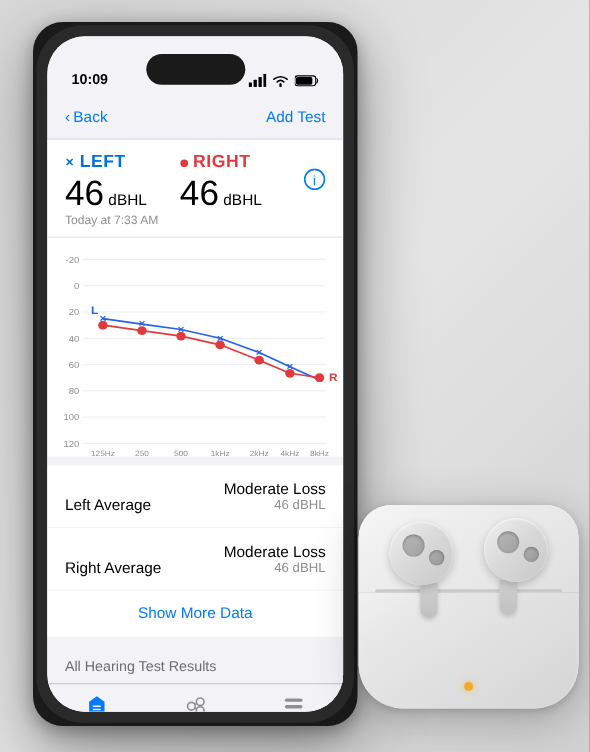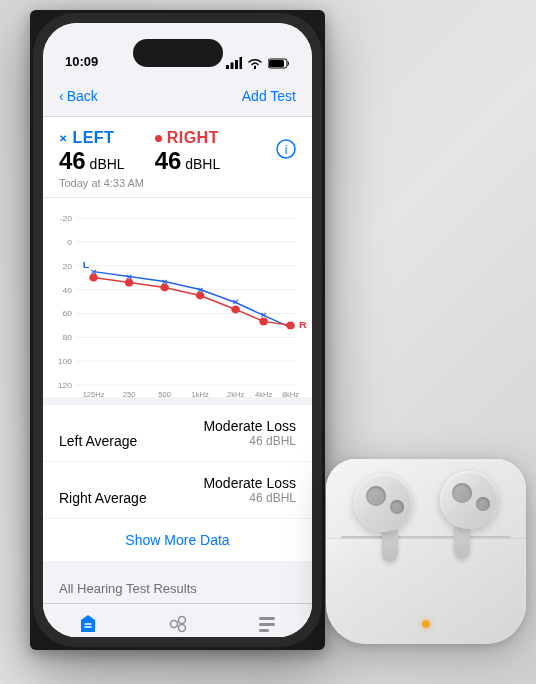--- a/index.html
+++ b/index.html
@@ -18,25 +18,25 @@
       position: relative;
       width: 536px;
       height: 684px;
       background: linear-gradient(135deg, #d8d8d8 0%, #e5e5e5 50%, #d0d0d0 100%);
     }
 
     
     .phone {
       position: absolute;
       left: 30px;
-      top: 10px;
+      top: 20px;
       width: 295px;
       height: 640px;
       background: #1a1a1a;
-      border-radius: 6px;
+      border-radius: 27px;
       box-shadow: 0 20px 60px rgba(0,0,0,0.4), 0 5px 15px rgba(0,0,0,0.3);
       overflow: hidden;
     }
 
     .phone-inner {
       position: absolute;
       top: 3px;
       left: 3px;
       right: 3px;
       bottom: 3px;
@@ -183,22 +183,22 @@
 
     .dot-red { background: #e3393c; }
 
     .x-indicator {
       color: #0071e3;
       font-size: 10px;
       font-weight: 700;
     }
 
     .stat-value {
-      font-size: 24px;
-      font-weight: 700;
+      font-size: 32px;
+      font-weight: 400;
       color: #000;
       line-height: 1;
     }
 
     .stat-unit {
       font-size: 14px;
       font-weight: 300;
       color: #000;
     }
 
@@ -522,21 +522,21 @@
                   <span class="stat-value">46</span><span class="stat-unit"> dBHL</span>
                 </div>
               </div>
               <div class="info-btn">
                 <svg width="20" height="20" viewBox="0 0 20 20">
                   <circle cx="10" cy="10" r="9" stroke="#007aff" stroke-width="1.5" fill="none"></circle>
                   <text x="10" y="15" text-anchor="middle" fill="#007aff" font-size="12" font-weight="500">i</text>
                 </svg>
               </div>
             </div>
-            <div class="stat-date">Today at 4:33 AM</div>
+            <div class="stat-date">Today at 7:33 AM</div>
           </div>
 
           <div class="chart-container">
             <svg class="chart-svg" viewBox="0 0 250 200" preserveAspectRatio="none">
 
               <line x1="30" y1="20" x2="235" y2="20" stroke="#e0e0e0" stroke-width="0.5"></line>
               <line x1="30" y1="44" x2="235" y2="44" stroke="#e0e0e0" stroke-width="0.5"></line>
               <line x1="30" y1="68" x2="235" y2="68" stroke="#e0e0e0" stroke-width="0.5"></line>
               <line x1="30" y1="92" x2="235" y2="92" stroke="#e0e0e0" stroke-width="0.5"></line>
               <line x1="30" y1="116" x2="235" y2="116" stroke="#e0e0e0" stroke-width="0.5"></line>

